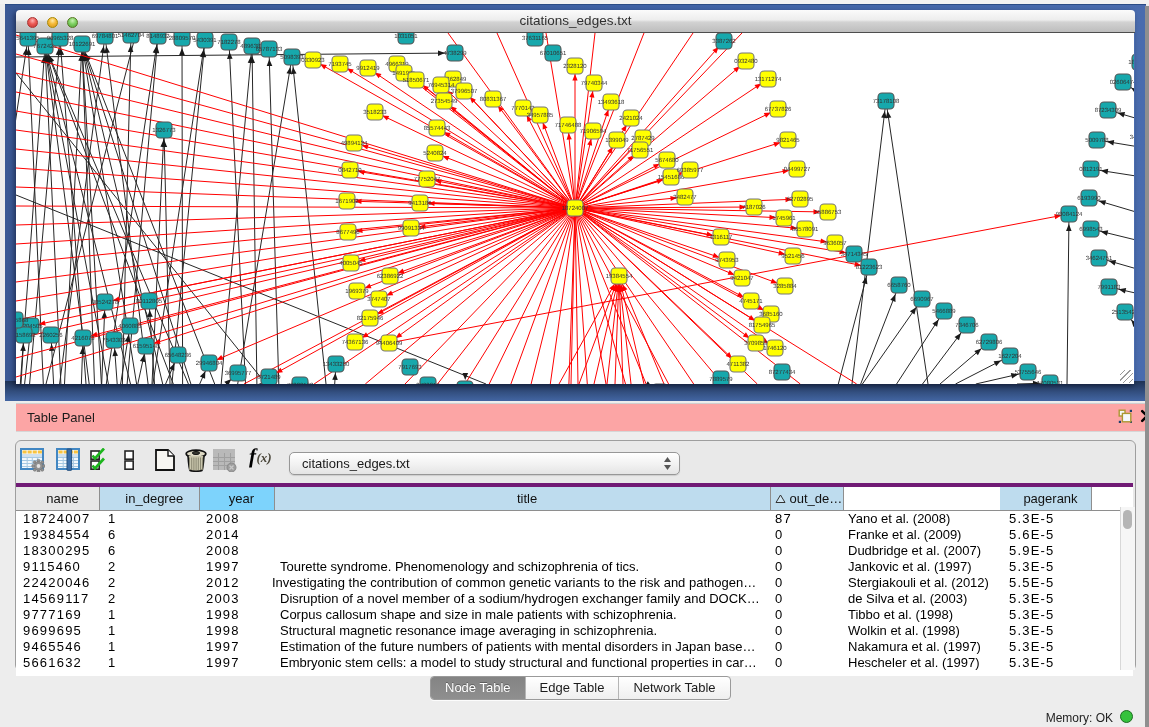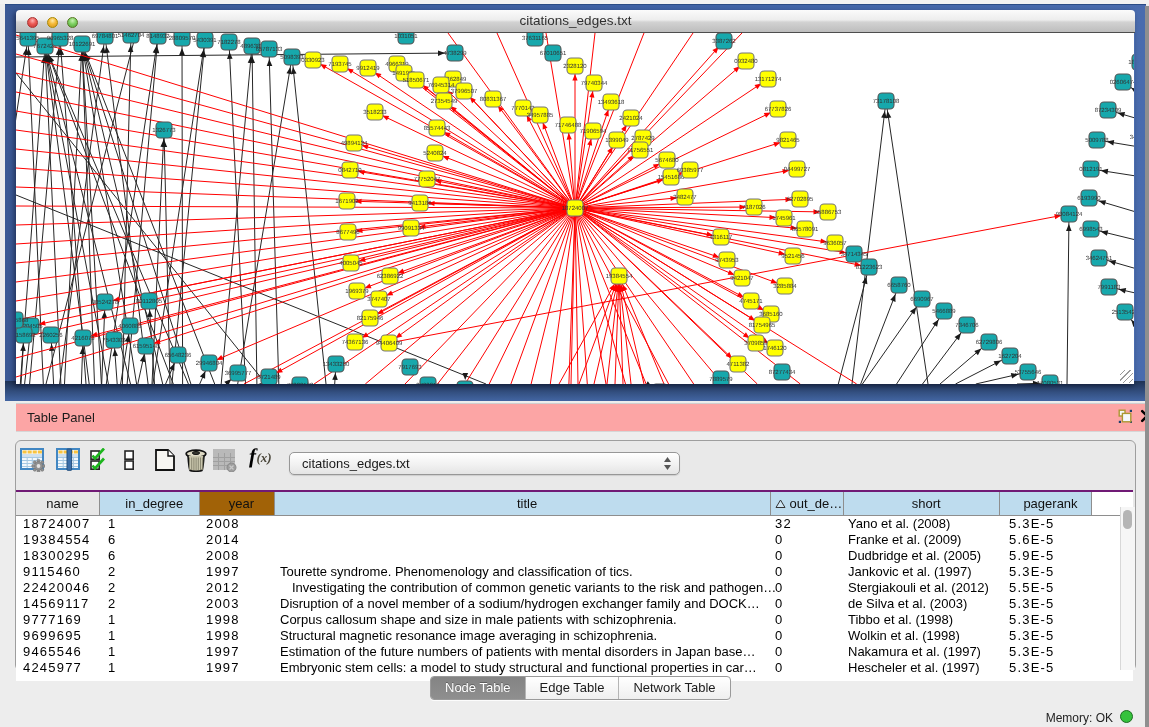--- a/index.html
+++ b/index.html
@@ -34,21 +34,21 @@
 
 #container{position:absolute;left:15px;top:440px;width:1119px;height:229px;
   background:#e9e9e9;border:1px solid #9e9e9e;border-radius:6px;}
 #toolbar{position:absolute;left:0;top:0;width:100%;height:42px;}
 #combo{position:absolute;left:273px;top:11px;width:389px;height:21px;border:1px solid #979797;
   border-radius:5px;background:linear-gradient(to bottom,#ffffff,#f0f0f0 60%,#e4e4e4);
   box-shadow:0 1px 1px rgba(0,0,0,.12);}
 #combo .ct{position:absolute;left:12px;top:3px;font-size:13px;color:#1a1a1a;}
 
 #tbl{position:absolute;left:0px;top:42px;width:1117px;height:189px;background:#fff;overflow:hidden;
-  border-top:2px solid #701a75;margin-top:7px;}
+  border-top:4px solid #701a75;}
 .hrow{position:absolute;left:0;top:0;height:23px;width:1104px;background:#fff;
   border-bottom:1px solid #8e8e8e;}
 .hcell{position:absolute;top:0;height:23px;box-sizing:border-box;border-right:1px solid #8e8e8e;
   font-size:13px;color:#111;text-align:center;line-height:23px;overflow:hidden;padding-left:10px;}
 .rw{position:absolute;height:16px;line-height:16px;white-space:nowrap;font-size:13px;}
 .c{position:absolute;top:0;overflow:hidden;}
 .num{letter-spacing:1.2px;}
 #vscroll{position:absolute;left:1104px;top:66px;width:14px;height:163px;background:#f6f6f6;
   border-left:1px solid #d8d8d8;}
 #vthumb{position:absolute;left:2px;top:3px;width:9px;height:19px;background:#b5b5b5;border-radius:5px;}
@@ -883,66 +883,65 @@
       <svg style="position:absolute;right:7px;top:4px" width="9" height="13" viewBox="0 0 9 13">
         <path d="M4.5 0L8 5H1Z" fill="#555"></path>
           <path d="M4.5 13L1 8H8Z" fill="#555"></path>
       </svg>
     </div>
   </div>
   <div id="tbl">
     <div class="hrow">
         <div class="hcell" style="left:0.0px;width:84.0px;background:#e7e7e7;">name</div>
         <div class="hcell" style="left:84.0px;width:99.5px;background:#bedcee;">in_degree</div>
-        <div class="hcell" style="left:183.5px;width:75.0px;background:#a16207;">year</div>
+        <div class="hcell" style="left:183.5px;width:75.0px;background:#7dd3fc;">year</div>
         <div class="hcell" style="left:258.5px;width:496.0px;background:#bedcee;">title</div>
         <div class="hcell" style="left:754.5px;width:73.0px;background:#bedcee;padding-left:4px;"><svg width="11" height="10" viewBox="0 0 11 10" style="vertical-align:-1px">
             <path d="M5.5 1L10 8.5H1Z" fill="#cfe6f4" stroke="#333" stroke-width="1"></path>
           </svg> out_de…</div>
-        <div class="hcell" style="left:827.5px;width:156.5px;background:#bedcee;">short</div>
         <div class="hcell" style="left:984.0px;width:92.0px;background:#bedcee;">pagerank</div>
       </div>
       <div class="rw" style="top:24px;left:0;width:1104px">
         <div class="c num" style="left:7px;width:77px">18724007</div>
         <div class="c num" style="left:92px;width:91px">1</div>
         <div class="c num" style="left:190px;width:68px">2008</div>
-        <div class="c num" style="left:759px;width:68px">32</div>
+        <div class="c num" style="left:759px;width:68px">87</div>
         <div class="c" style="left:832px;width:152px">Yano et al. (2008)</div>
         <div class="c num" style="left:993px;width:83px">5.3E-5</div>
       </div>
       <div class="rw" style="top:40px;left:0;width:1104px">
         <div class="c num" style="left:7px;width:77px">19384554</div>
         <div class="c num" style="left:92px;width:91px">6</div>
         <div class="c num" style="left:190px;width:68px">2014</div>
         <div class="c num" style="left:759px;width:68px">0</div>
         <div class="c" style="left:832px;width:152px">Franke et al. (2009)</div>
         <div class="c num" style="left:993px;width:83px">5.6E-5</div>
       </div>
       <div class="rw" style="top:56px;left:0;width:1104px">
         <div class="c num" style="left:7px;width:77px">18300295</div>
         <div class="c num" style="left:92px;width:91px">6</div>
         <div class="c num" style="left:190px;width:68px">2008</div>
         <div class="c num" style="left:759px;width:68px">0</div>
-        <div class="c" style="left:832px;width:152px">Dudbridge et al. (2005)</div>
+        <div class="c" style="left:832px;width:152px">Dudbridge et al. (2007)</div>
         <div class="c num" style="left:993px;width:83px">5.9E-5</div>
       </div>
       <div class="rw" style="top:72px;left:0;width:1104px">
         <div class="c num" style="left:7px;width:77px">9115460</div>
         <div class="c num" style="left:92px;width:91px">2</div>
         <div class="c num" style="left:190px;width:68px">1997</div>
-        <div class="c" style="left:264px;width:490px">Tourette syndrome. Phenomenology and classification of tics.</div>
+        <div class="c" style="left:264px;width:490px">Tourette syndrome. Phenomenology and schizophrenia of tics.</div>
         <div class="c num" style="left:759px;width:68px">0</div>
         <div class="c" style="left:832px;width:152px">Jankovic et al. (1997)</div>
         <div class="c num" style="left:993px;width:83px">5.3E-5</div>
       </div>
       <div class="rw" style="top:88px;left:0;width:1104px">
         <div class="c num" style="left:7px;width:77px">22420046</div>
         <div class="c num" style="left:92px;width:91px">2</div>
         <div class="c num" style="left:190px;width:68px">2012</div>
-        <div class="c" style="left:276px;width:490px">Investigating the contribution of common genetic variants to the risk and pathogen…</div>
+        <div class="c" style="left:256px;width:490px">Investigating the contribution of common genetic variants to the risk and pathogen…</div>
         <div class="c num" style="left:759px;width:68px">0</div>
         <div class="c" style="left:832px;width:152px">Stergiakouli et al. (2012)</div>
         <div class="c num" style="left:993px;width:83px">5.5E-5</div>
       </div>
       <div class="rw" style="top:104px;left:0;width:1104px">
         <div class="c num" style="left:7px;width:77px">14569117</div>
         <div class="c num" style="left:92px;width:91px">2</div>
         <div class="c num" style="left:190px;width:68px">2003</div>
         <div class="c" style="left:264px;width:490px">Disruption of a novel member of a sodium/hydrogen exchanger family and DOCK…</div>
         <div class="c num" style="left:759px;width:68px">0</div>
@@ -970,21 +969,21 @@
       <div class="rw" style="top:152px;left:0;width:1104px">
         <div class="c num" style="left:7px;width:77px">9465546</div>
         <div class="c num" style="left:92px;width:91px">1</div>
         <div class="c num" style="left:190px;width:68px">1997</div>
         <div class="c" style="left:264px;width:490px">Estimation of the future numbers of patients with mental disorders in Japan base…</div>
         <div class="c num" style="left:759px;width:68px">0</div>
         <div class="c" style="left:832px;width:152px">Nakamura et al. (1997)</div>
         <div class="c num" style="left:993px;width:83px">5.3E-5</div>
       </div>
       <div class="rw" style="top:168px;left:0;width:1104px">
-        <div class="c num" style="left:7px;width:77px">4245977</div>
+        <div class="c num" style="left:7px;width:77px">5661632</div>
         <div class="c num" style="left:92px;width:91px">1</div>
         <div class="c num" style="left:190px;width:68px">1997</div>
         <div class="c" style="left:264px;width:490px">Embryonic stem cells: a model to study structural and functional properties in car…</div>
         <div class="c num" style="left:759px;width:68px">0</div>
         <div class="c" style="left:832px;width:152px">Hescheler et al. (1997)</div>
         <div class="c num" style="left:993px;width:83px">5.3E-5</div>
       </div>
   </div>
   <div id="vscroll">
       <div id="vthumb"></div>

